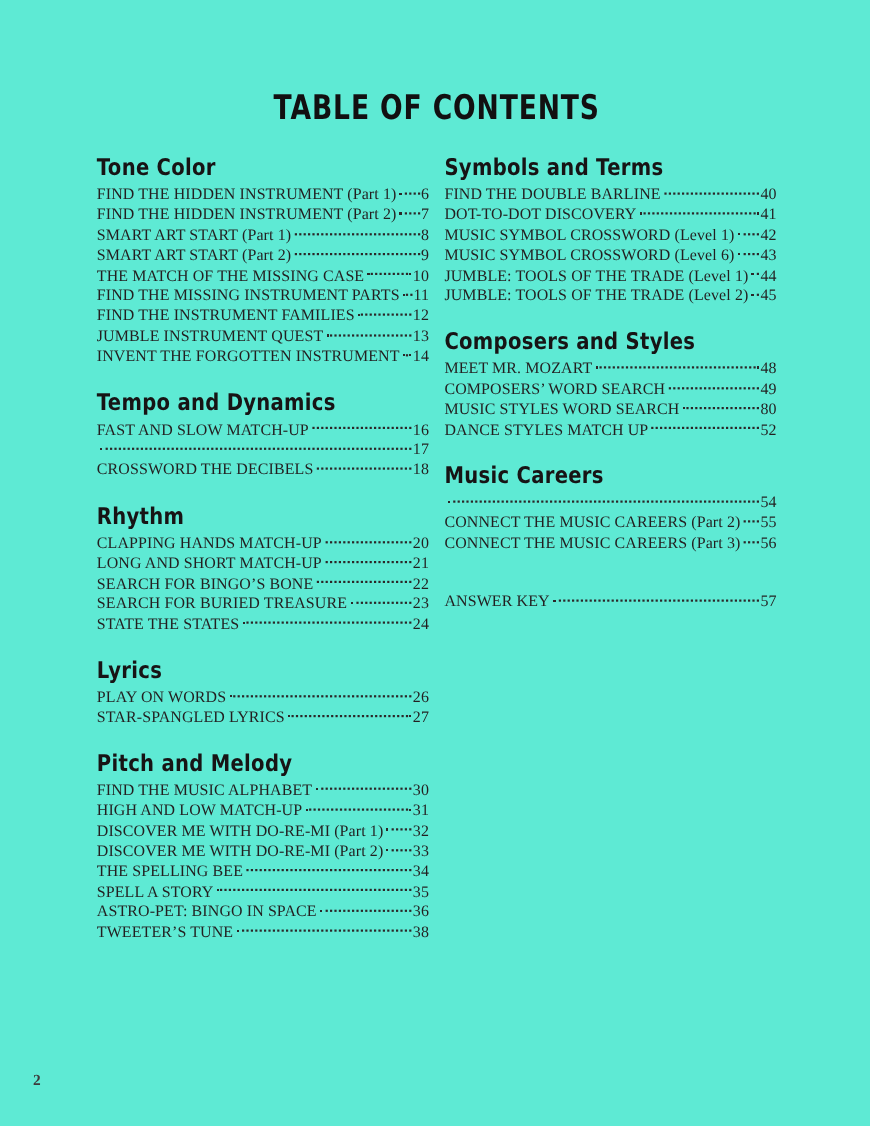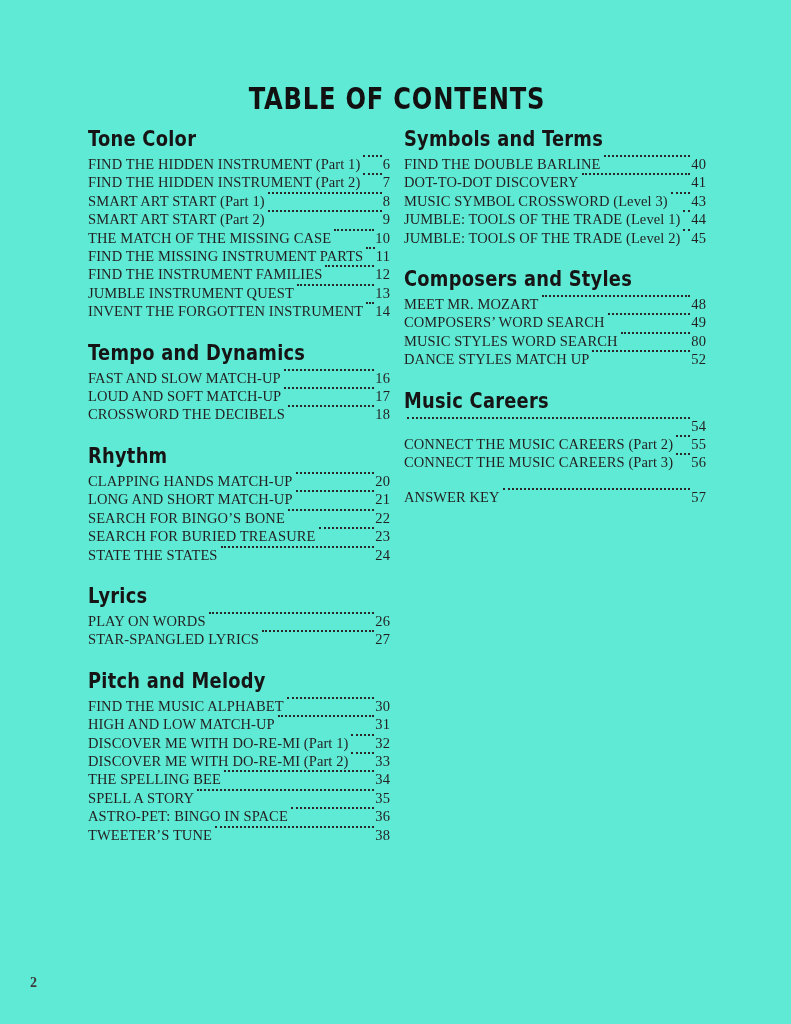--- a/index.html
+++ b/index.html
@@ -26,45 +26,45 @@
     font-weight: 700;
     font-size: 31px;
     letter-spacing: 1px;
     color: #121011;
     transform: scaleX(0.78);
     transform-origin: 50% 50%;
     white-space: nowrap;
   }
   .columns {
     position: absolute;
-    top: 126px;
+    top: 139px;
     left: 88px;
     width: 618px;
     display: flex;
     gap: 14px;
   }
   .col { width: 302px; flex: 0 0 302px; }
   .toc-section { margin-top: 19px; }
   .toc-section:first-child { margin-top: 0; }
-  .toc-section.no-heading { margin-top: 16px; }
+  .toc-section.no-heading { margin-top: 35px; }
   .section-heading {
     font-family: "DejaVu Sans", sans-serif;
     font-weight: 700;
     font-size: 21px;
     line-height: 26px;
     letter-spacing: 0.3px;
     color: #171415;
     transform: scaleX(0.85);
     transform-origin: 0 50%;
     white-space: nowrap;
     margin-bottom: 3px;
   }
   .toc-entry {
     display: flex;
-    align-items: flex-start;
+    align-items: center;
     font-size: 14.5px;
     line-height: 18.4px;
     letter-spacing: 0.1px;
     color: #231f20;
   }
   .entry-title { white-space: nowrap; }
   .leader {
     flex: 1 1 auto;
     min-width: 6px;
     border-bottom: 2px dotted #2b2728;
@@ -137,21 +137,20 @@
           </div>
         </section>
         <section class="toc-section">
           <h2 class="section-heading">Tempo and Dynamics</h2>
           <div class="toc-entry">
             <span class="entry-title">FAST AND SLOW MATCH-UP</span>
             <span class="leader"></span>
             <span class="entry-page">16</span>
           </div>
           <div class="toc-entry">
-            <span class="entry-title">LOUD AND SOFT MATCH-UP</span>
             <span class="leader"></span>
             <span class="entry-page">17</span>
           </div>
           <div class="toc-entry">
             <span class="entry-title">CROSSWORD THE DECIBELS</span>
             <span class="leader"></span>
             <span class="entry-page">18</span>
           </div>
         </section>
         <section class="toc-section">
@@ -246,21 +245,26 @@
             <span class="entry-title">FIND THE DOUBLE BARLINE</span>
             <span class="leader"></span>
             <span class="entry-page">40</span>
           </div>
           <div class="toc-entry">
             <span class="entry-title">DOT-TO-DOT DISCOVERY</span>
             <span class="leader"></span>
             <span class="entry-page">41</span>
           </div>
           <div class="toc-entry">
-            <span class="entry-title">MUSIC SYMBOL CROSSWORD (Level 3)</span>
+            <span class="entry-title">MUSIC SYMBOL CROSSWORD (Level 1)</span>
+            <span class="leader"></span>
+            <span class="entry-page">42</span>
+          </div>
+          <div class="toc-entry">
+            <span class="entry-title">MUSIC SYMBOL CROSSWORD (Level 6)</span>
             <span class="leader"></span>
             <span class="entry-page">43</span>
           </div>
           <div class="toc-entry">
             <span class="entry-title">JUMBLE: TOOLS OF THE TRADE (Level 1)</span>
             <span class="leader"></span>
             <span class="entry-page">44</span>
           </div>
           <div class="toc-entry">
             <span class="entry-title">JUMBLE: TOOLS OF THE TRADE (Level 2)</span>

